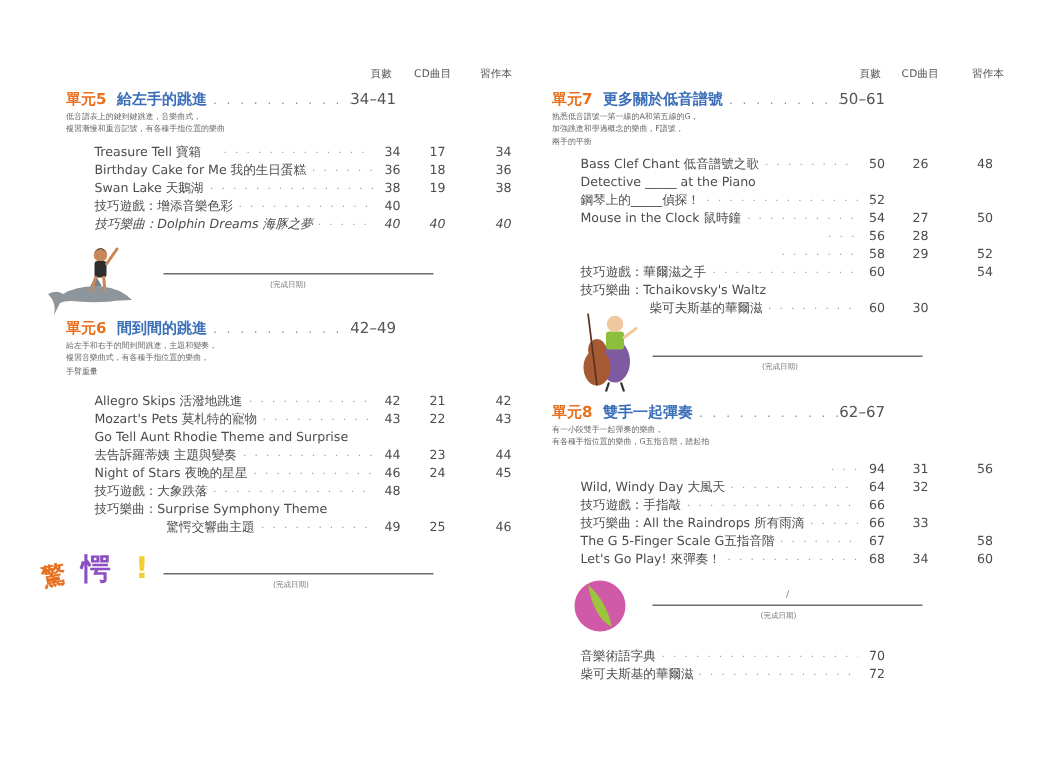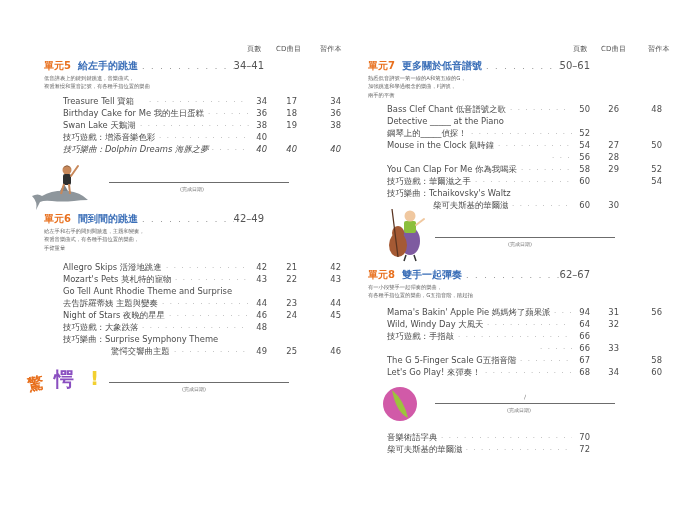--- a/index.html
+++ b/index.html
@@ -219,21 +219,20 @@
       <span class="cd" style="left:218px">27</span>
       <span class="wb" style="left:261px">50</span>
     </div>
     <div class="row" style="left: 387px; top: 152px; width: 277px;">
       <span class="leader" style="left: 165px; width: 20px; text-align: right;">. . . . . . . . . . . . . . . . . . . . . . . . . . . . . . . . . . . . . . . . . . . . . . . . . . . . . . . . . . . . </span>
       <span class="pg" style="left:187px">56</span>
       <span class="cd" style="left:218px">28</span>
       <span class="wb" style="left:261px"></span>
     </div>
     <div class="row" style="left: 387px; top: 164px; width: 277px;">
-      <span class="title" style="left:0px">You Can Clap For Me 你為我喝采</span>
       <span class="leader" style="left: 134px; width: 51px; text-align: right;">. . . . . . . . . . . . . . . . . . . . . . . . . . . . . . . . . . . . . . . . . . . . . . . . . . . . . . . . . . . . </span>
       <span class="pg" style="left:187px">58</span>
       <span class="cd" style="left:218px">29</span>
       <span class="wb" style="left:261px">52</span>
     </div>
     <div class="row" style="left: 387px; top: 176px; width: 277px;">
       <span class="title" style="left:0px">技巧遊戲：華爾滋之手</span>
       <span class="leader" style="left: 88px; width: 97px; text-align: right;">. . . . . . . . . . . . . . . . . . . . . . . . . . . . . . . . . . . . . . . . . . . . . . . . . . . . . . . . . . . . </span>
       <span class="pg" style="left:187px">60</span>
       <span class="cd" style="left:218px"></span>
@@ -275,41 +274,41 @@
   <span class="unit-leader" style="flex:1;overflow:hidden;">. . . . . . . . . . . . . . . . . . . . .</span>
   <span class="unit-range">62–67</span>
 </div>
 <div class="unit-desc" style="left:368px;top:283px;">
   <div>有一小段雙手一起彈奏的樂曲，</div>
   <div>有各種手指位置的樂曲，G五指音階，踏起拍</div>
 </div>
 
 <div id="u8rows">
     <div class="row" style="left: 387px; top: 307px; width: 277px;">
-      <span class="title" style="left:0px">Mama's Bakin' Apple Pie 媽媽烤了蘋果派</span>
       <span class="leader" style="left: 167px; width: 18px; text-align: right;">. . . . . . . . . . . . . . . . . . . . . . . . . . . . . . . . . . . . . . . . . . . . . . . . . . . . . . . . . . . . </span>
       <span class="pg" style="left:187px">94</span>
       <span class="cd" style="left:218px">31</span>
       <span class="wb" style="left:261px">56</span>
     </div>
     <div class="row" style="left: 387px; top: 319px; width: 277px;">
       <span class="title" style="left:0px">Wild, Windy Day 大風天</span>
       <span class="leader" style="left: 100px; width: 85px; text-align: right;">. . . . . . . . . . . . . . . . . . . . . . . . . . . . . . . . . . . . . . . . . . . . . . . . . . . . . . . . . . . . </span>
       <span class="pg" style="left:187px">64</span>
       <span class="cd" style="left:218px">32</span>
       <span class="wb" style="left:261px"></span>
     </div>
     <div class="row" style="left: 387px; top: 331px; width: 277px;">
       <span class="title" style="left:0px">技巧遊戲：手指敲</span>
       <span class="leader" style="left: 71px; width: 114px; text-align: right;">. . . . . . . . . . . . . . . . . . . . . . . . . . . . . . . . . . . . . . . . . . . . . . . . . . . . . . . . . . . . </span>
       <span class="pg" style="left:187px">66</span>
       <span class="cd" style="left:218px"></span>
       <span class="wb" style="left:261px"></span>
     </div>
     <div class="row" style="left: 387px; top: 343px; width: 277px;">
+      <span class="title" style="left:0px">技巧樂曲：All the Raindrops 所有雨滴</span>
       <span class="leader" style="left: 153px; width: 32px; text-align: right;">. . . . . . . . . . . . . . . . . . . . . . . . . . . . . . . . . . . . . . . . . . . . . . . . . . . . . . . . . . . . </span>
       <span class="pg" style="left:187px">66</span>
       <span class="cd" style="left:218px">33</span>
       <span class="wb" style="left:261px"></span>
     </div>
     <div class="row" style="left: 387px; top: 355px; width: 277px;">
       <span class="title" style="left:0px">The G 5-Finger Scale G五指音階</span>
       <span class="leader" style="left: 133px; width: 52px; text-align: right;">. . . . . . . . . . . . . . . . . . . . . . . . . . . . . . . . . . . . . . . . . . . . . . . . . . . . . . . . . . . . </span>
       <span class="pg" style="left:187px">67</span>
       <span class="cd" style="left:218px"></span>

